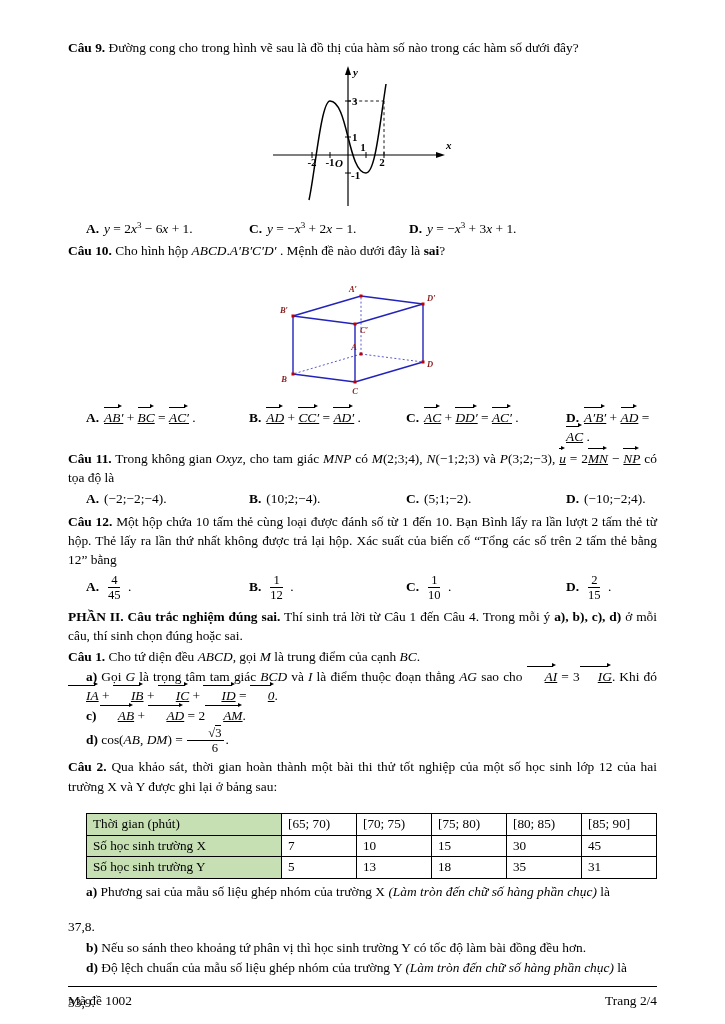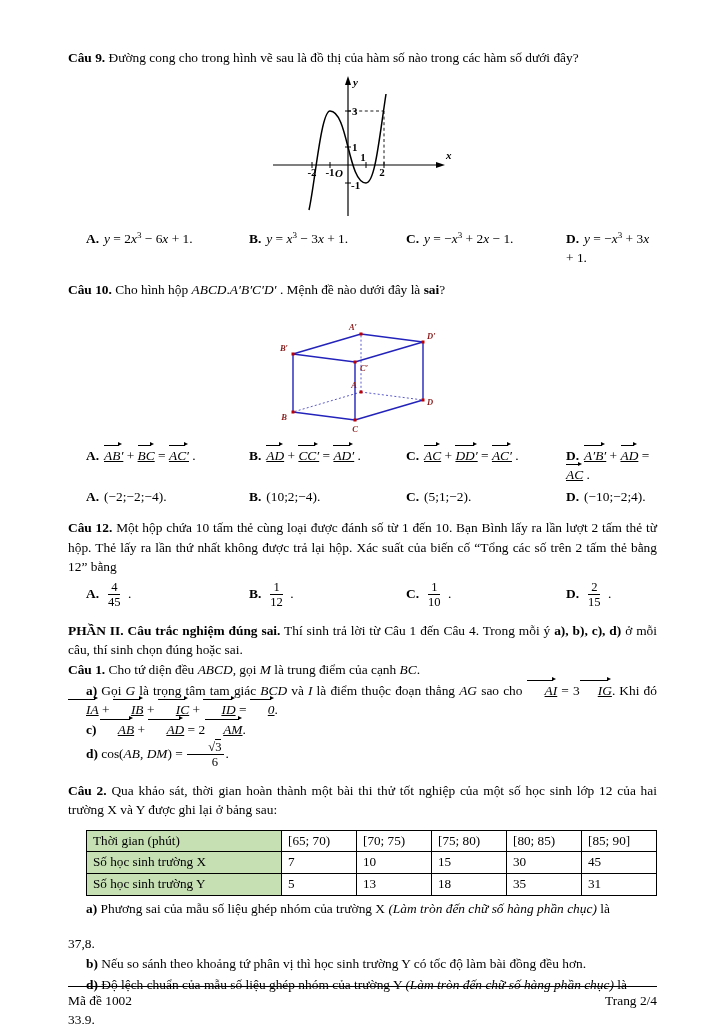--- a/index.html
+++ b/index.html
@@ -2,21 +2,21 @@
 <html><head>
 <meta charset="utf-8">
 <style>
   html,body { margin:0; padding:0; background:#e8e8e8; }
   .page {
     width:725px; height:1024px; margin:0 auto; background:#ffffff;
     font-family:"Liberation Serif", serif; font-size:13.4px; line-height:1.43; color:#000;
     position:relative; box-sizing:border-box; padding:36px 68px 0 68px;
   }
   p { margin:0 0 1px 0; text-align:justify; }
-  .qpara { margin-top:12px; }
+  .qpara { margin-top:2px; }
   .ti { text-indent:18px; }
   b { font-weight:bold; }
   i { font-style:italic; }
   sup { font-size:9px; line-height:0; vertical-align:super; }
 
   
   .vec { position:relative; font-style:italic; white-space:nowrap; display:inline-block;text-decoration:underline; }
   .vec::before { content:""; position:absolute; left:0; right:4px; top:-1px; border-top:1px solid #000; }
   .vec::after { content:""; position:absolute; right:-1px; top:-3.5px; width:0; height:0;
                 border:2.5px solid transparent; border-left:4px solid #000; }
@@ -44,21 +44,21 @@
   .dash { stroke:#000; stroke-width:0.9; stroke-dasharray:3 2.6; fill:none; }
   .curve { fill:none; stroke:#000; stroke-width:1.5; }
   .glabel { font-size:11px; font-weight:bold; }
   .gitalic { font-style:italic; }
   .bedge { stroke:#2323bb; stroke-width:1.4; fill:none; }
   .bdot { stroke:#5a5ad0; stroke-width:1; stroke-dasharray:2 2.2; fill:none; }
   .vertex { fill:#c00000; }
   .vlabel { font-size:8.5px; font-style:italic; font-weight:bold; fill:#8b1d1d; }
 
   
-  .qtable { border-collapse:collapse; margin:10px 0 3px 18px; width:calc(100% - 18px); font-size:13.2px; }
+  .qtable { border-collapse:collapse; margin:17px 0 3px 18px; width:calc(100% - 18px); font-size:13.2px; }
   .qtable td { border:1px solid #000; padding:1px 6px; height:18px; }
   .qtable td.g { background:#c6e0b4; width:182px; }
 
   .valline { margin:16px 0 1px 0; }
 
   .footer { position:absolute; left:68px; right:68px; bottom:14px; border-top:1px solid #000;
             display:flex; justify-content:space-between; padding-top:4px; }
 </style>
 </head>
 <body>
@@ -91,21 +91,20 @@
       <text class="glabel" x="88" y="119">-1</text>
       <text class="glabel" x="49" y="106" text-anchor="middle">-2</text>
       <text class="glabel" x="67" y="106" text-anchor="middle">-1</text>
       <text class="glabel" x="100" y="91" text-anchor="middle">1</text>
       <text class="glabel" x="119" y="106" text-anchor="middle">2</text>
     </svg>
   </div>
 
   <div class="opts">
     <span class="o1"><b>A.</b><span><i>y</i> = 2<i>x</i><sup>3</sup> − 6<i>x</i> + 1.</span></span>
-    <span class="o2"><b>B.</b><span><i>y</i> = <i>x</i><sup>3</sup> − 3<i>x</i> + 1.</span></span>
     <span class="o3"><b>C.</b><span><i>y</i> = −<i>x</i><sup>3</sup> + 2<i>x</i> − 1.</span></span>
     <span class="o4"><b>D.</b><span><i>y</i> = −<i>x</i><sup>3</sup> + 3<i>x</i> + 1.</span></span>
   </div>
 
   <p class="qpara"><b>Câu 10.</b> <span>Cho hình hộp <i>ABCD</i>.<i>A′B′C′D′</i> . Mệnh đề nào dưới đây là <b>sai</b>?</span></p>
 
   <div class="fig fig-box">
     <svg width="175" height="132" viewBox="0 0 175 132">
 
       <line class="bdot" x1="86" y1="86" x2="18" y2="106"></line>
@@ -142,20 +141,21 @@
     </svg>
   </div>
 
   <div class="opts">
     <span class="o1"><b>A.</b><span><span class="vec">AB′</span> + <span class="vec">BC</span> = <span class="vec">AC′</span> .</span></span>
     <span class="o2"><b>B.</b><span><span class="vec">AD</span> + <span class="vec">CC′</span> = <span class="vec">AD′</span> .</span></span>
     <span class="o3"><b>C.</b><span><span class="vec">AC</span> + <span class="vec">DD′</span> = <span class="vec">AC′</span> .</span></span>
     <span class="o4"><b>D.</b><span><span class="vec">A′B′</span> + <span class="vec">AD</span> = <span class="vec">AC</span> .</span></span>
   </div>
 
+  <p class="qpara"><b>Câu 11.</b> <span>Trong không gian <i>Oxyz</i>, cho tam giác <i>MNP</i> có <i>M</i>(2;3;4), <i>N</i>(−1;2;3) và <i>P</i>(3;2;−3), <span class="vec">u</span> = 2<span class="vec">MN</span> − <span class="vec">NP</span> có tọa độ là</span></p>
 
   <div class="opts">
     <span class="o1"><b>A.</b><span>(−2;−2;−4).</span></span>
     <span class="o2"><b>B.</b><span>(10;2;−4).</span></span>
     <span class="o3"><b>C.</b><span>(5;1;−2).</span></span>
     <span class="o4"><b>D.</b><span>(−10;−2;4).</span></span>
   </div>
 
   <p class="qpara"><b>Câu 12.</b> <span>Một hộp chứa 10 tấm thẻ cùng loại được đánh số từ 1 đến 10. Bạn Bình lấy ra lần lượt 2 tấm thẻ từ hộp. Thẻ lấy ra lần thứ nhất không được trả lại hộp. Xác suất của biến cố “Tổng các số trên 2 tấm thẻ bằng 12” bằng</span></p>
 

